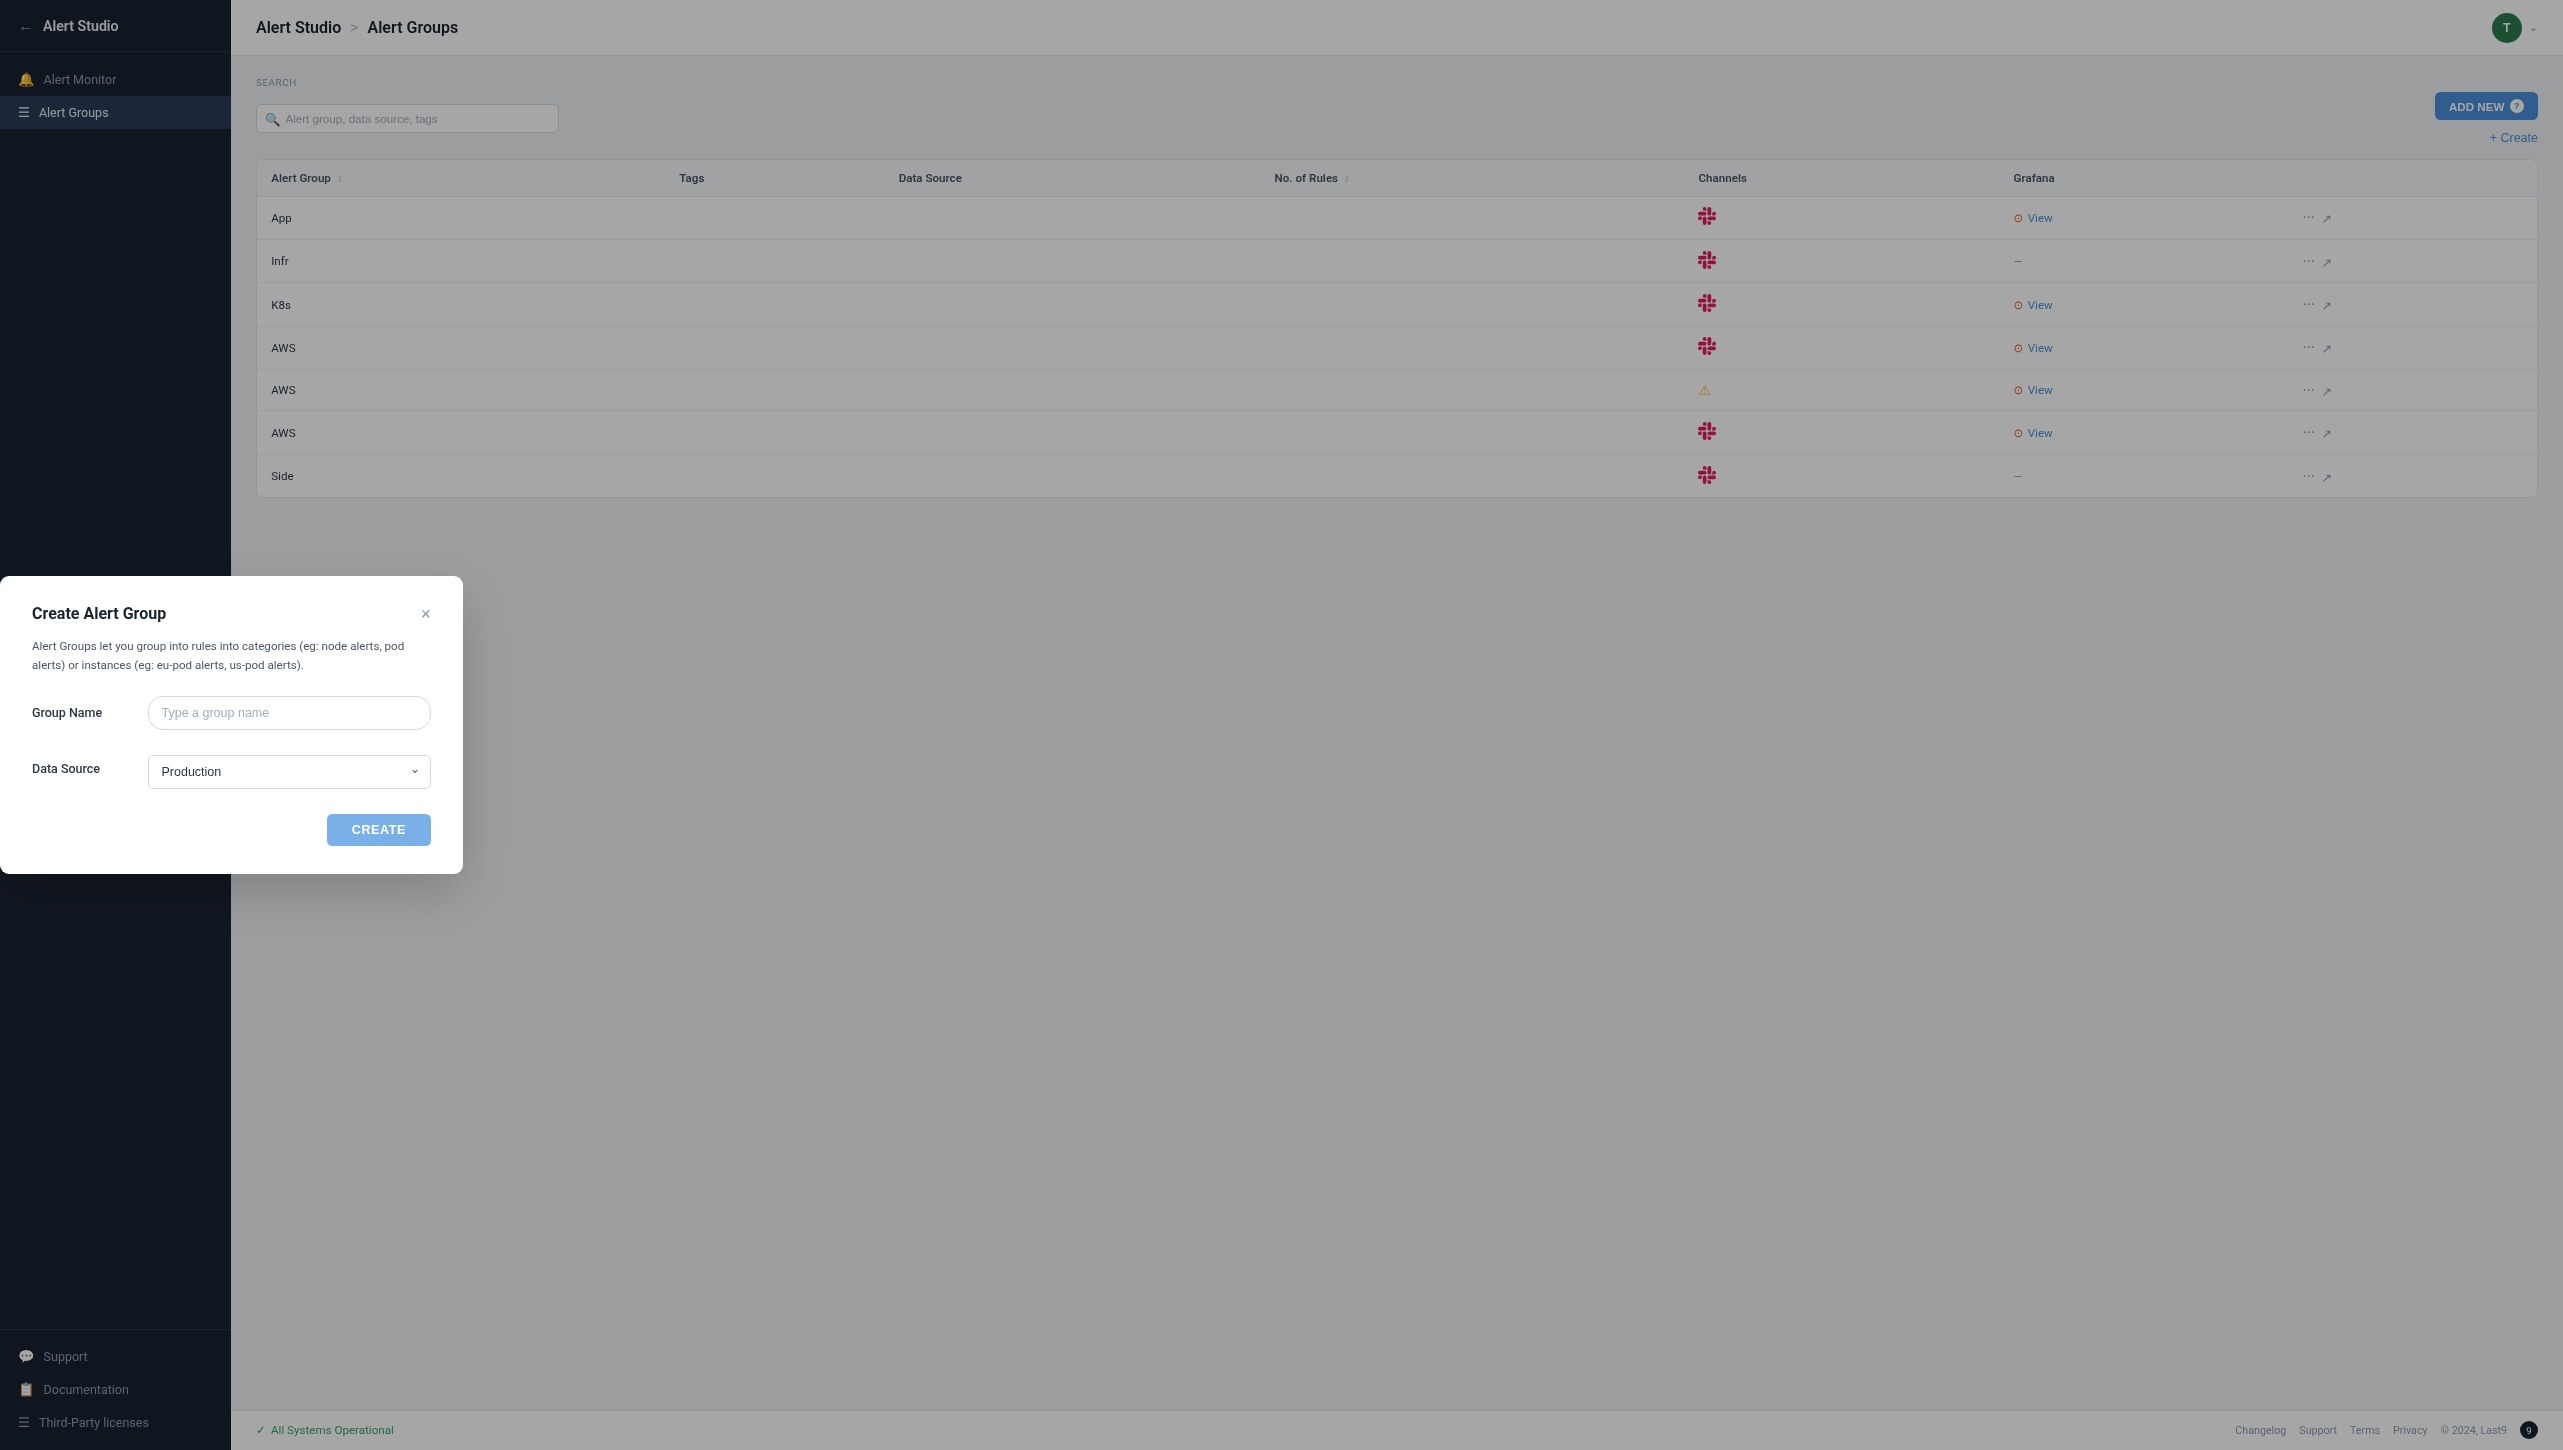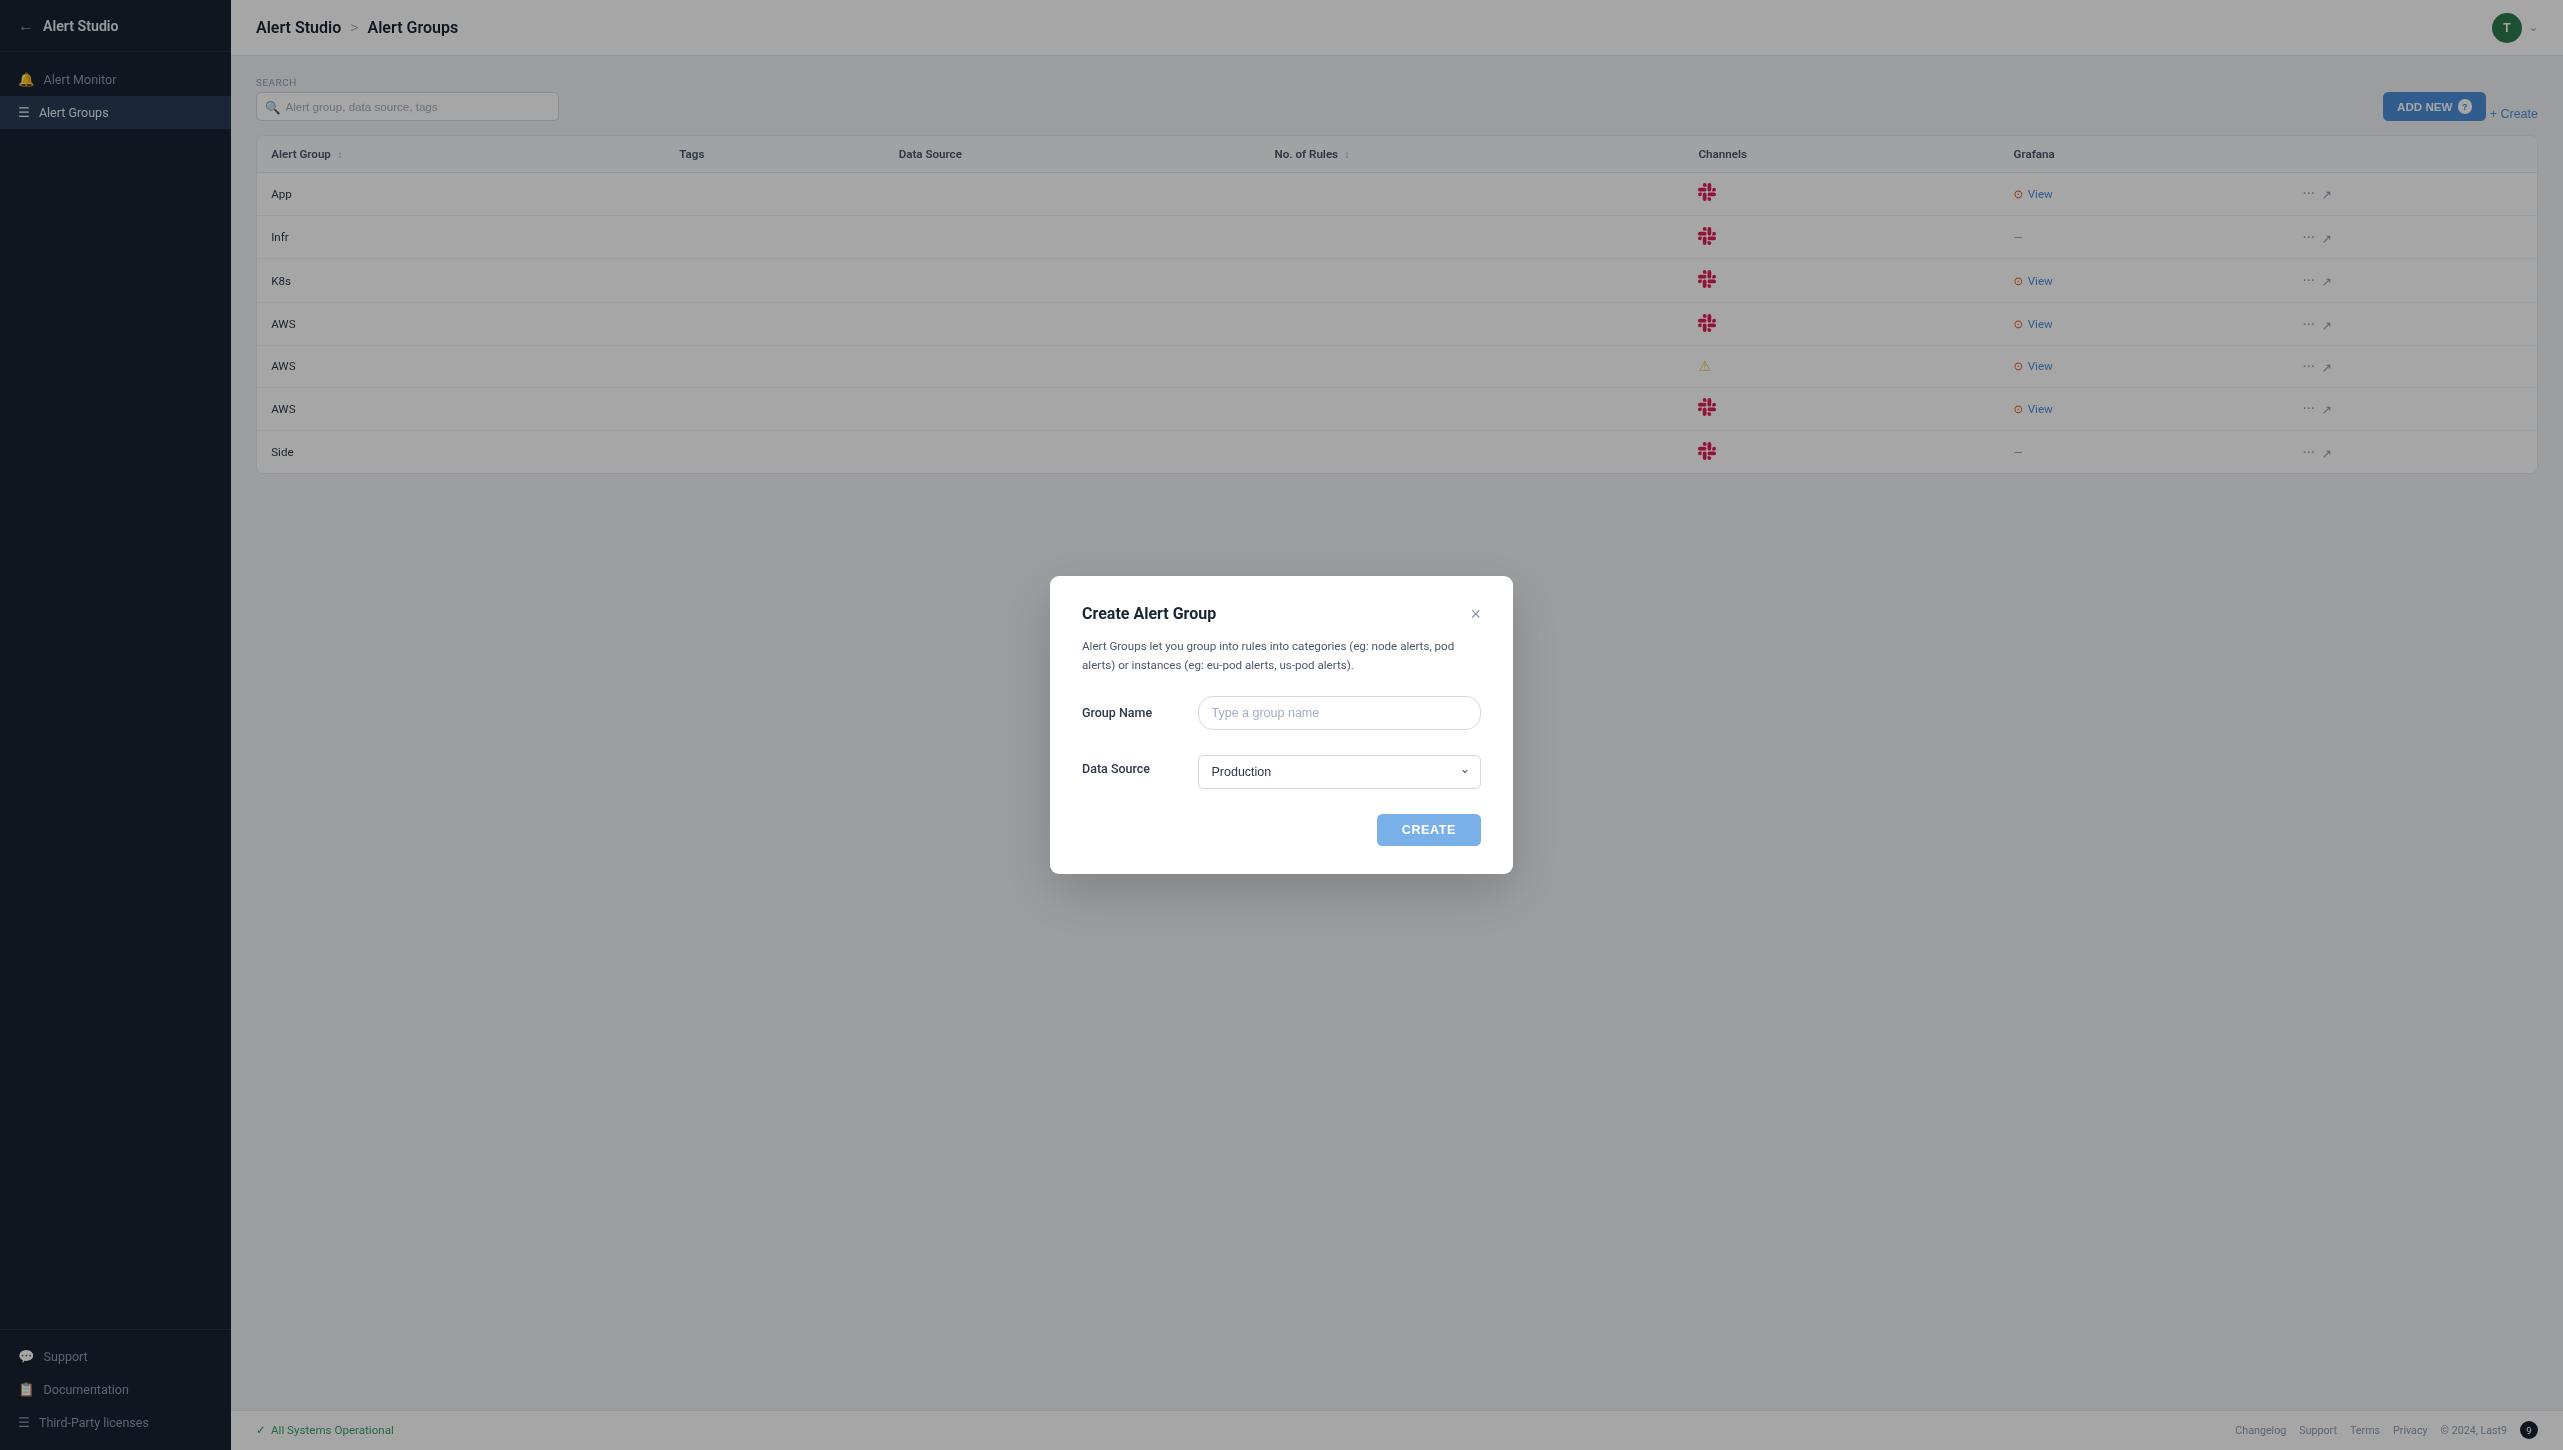--- a/index.html
+++ b/index.html
@@ -219,21 +219,20 @@
     .warning-icon { color: #f0b429; font-size: 14.2px; }
 
     
     .overlay {
       position: fixed;
       top: 0; left: 0; right: 0; bottom: 0;
       background: rgba(0,0,0,0.35);
       z-index: 100;
       display: flex;
       align-items: center;
-      justify-content: center;
     }
 
     
     .modal {
       background: #fff;
       border-radius: 9px;
       padding: 28.5px 32px;
       width: 463px;
       max-width: 95vw;
       position: relative;
@@ -419,21 +418,21 @@
 
   <div class="content">
 
     <div style="margin-bottom:14.2px;">
       <div class="search-label">SEARCH</div>
       <div class="search-row">
         <div class="search-input-wrap">
           <span class="search-icon-inner">🔍</span>
           <input class="search-input" type="text" placeholder="Alert group, data source, tags" style="">
         </div>
-        <div style="display:flex;flex-direction:row;align-items:flex-end;gap:3.6px;">
+        <div style="display:flex;flex-direction:column;align-items:flex-end;gap:3.6px;">
           <button class="add-new-btn">
             <span>ADD NEW</span>
             <span style="background:#fff;color:#4a90d9;border-radius:50%;width:14.2px;height:14.2px;display:inline-flex;align-items:center;justify-content:center;font-size:9px;font-weight:700;">?</span>
           </button>
           <button class="create-btn-inline">
             <span>+ Create</span>
           </button>
         </div>
       </div>
     </div>

